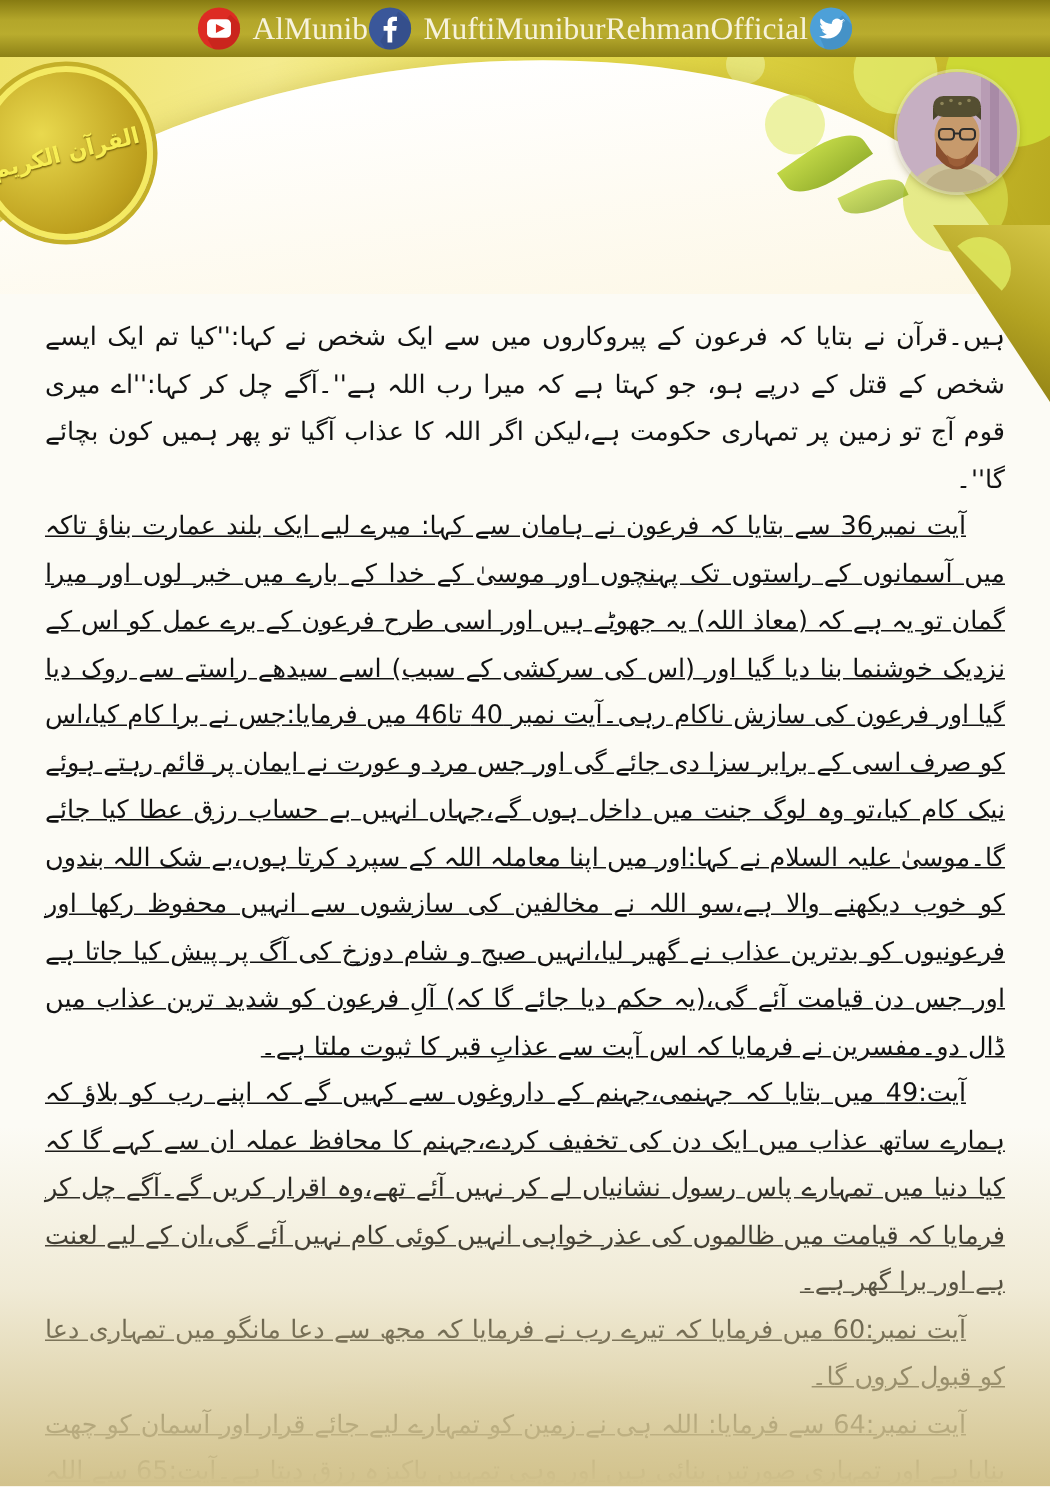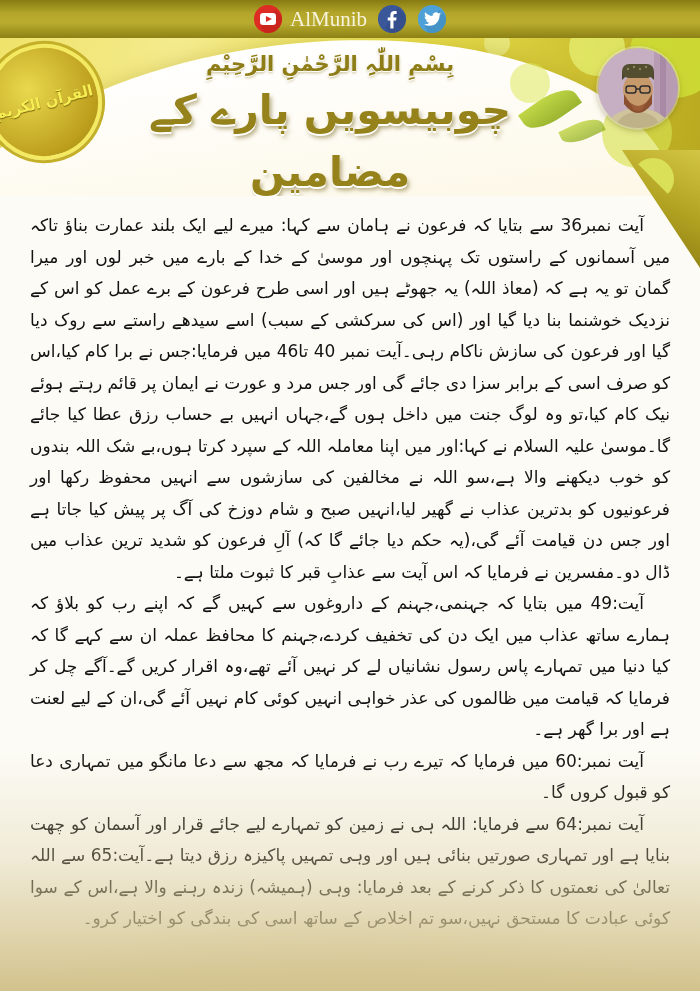--- a/index.html
+++ b/index.html
@@ -4,21 +4,21 @@
 <style>
   html,body{margin:0;padding:0;}
   .page{
     position:relative;width:700px;height:991px;overflow:hidden;
     background:#fcfbf5;font-family:"DejaVu Sans",sans-serif;
   }
   
   .social-bar{
     position:absolute;top:0;left:0;width:700px;height:38px;
     background:linear-gradient(#877b12 0%,#b3a62a 35%,#b9ac2e 60%,#8d8116 100%);
-    display:flex;justify-content:center;align-items:center;gap:10px;
+    display:flex;justify-content:center;align-items:center;
     color:#f7f3dc;font-family:"Liberation Serif",serif;font-size:21px;
   }
   .social-item{display:flex;align-items:center;gap:7px;}
   .social-icon{width:30px;height:30px;display:block;}
   
   .header{
     position:absolute;top:38px;left:0;width:700px;height:158px;overflow:hidden;
     background:linear-gradient(100deg,#efe36a 0%,#f4eb8e 25%,#ece253 55%,#cfc232 80%,#b7a81f 100%);
   }
   .bubble{position:absolute;border-radius:50%;}
@@ -73,21 +73,21 @@
   }
   .wedge-dot{position:absolute;top:158px;right:26px;width:42px;height:42px;border-radius:50%;
     background:#dde65c;opacity:.9;clip-path:polygon(100% 0,100% 100%,0 0);}
   
   .content{
     position:absolute;top:200px;left:0;right:0;bottom:0;
     padding:10px 30px 0 30px;direction:rtl;text-align:justify;
     color:#121212;font-size:17px;line-height:31.5px;
   }
   .content p{margin:0;}
-  .content p.indent{text-indent:26px;}
+  .content p.indent{text-indent:26px;text-decoration:underline;}
   .bottom-fade{
     position:absolute;left:0;right:0;bottom:0;height:240px;pointer-events:none;
     background:linear-gradient(to bottom,rgba(218,204,156,0) 0%,rgba(218,204,156,.35) 45%,rgba(214,199,148,.8) 80%,#d2c28c 100%);
   }
   .bottom-wave{
     position:absolute;left:0;right:0;bottom:-40px;height:120px;pointer-events:none;
     background:radial-gradient(ellipse at 50% 100%,rgba(190,172,110,.55),rgba(190,172,110,0) 70%);
   }
 </style>
 </head>
@@ -104,20 +104,21 @@
         <path d="M13.8 12.8l6.4 3.2-6.4 3.2z" fill="#dd2c23"></path>
       </svg>
       <span>AlMunib</span>
     </div>
     <div class="social-item">
       <svg class="social-icon" viewBox="0 0 32 32">
         <circle cx="16" cy="16" r="15" fill="#3a579a"></circle>
         <path d="M16 31a15 15 0 0 0 14.4-19.2L22 4 9 25l3.4 5.2A15 15 0 0 0 16 31z" fill="#2f477e" opacity="0.5"></path>
         <path d="M17.6 26v-8.4h2.8l.45-3.3h-3.25v-2.1c0-.95.3-1.6 1.65-1.6h1.7V7.7c-.3-.04-1.3-.13-2.5-.13-2.5 0-4.2 1.5-4.2 4.3v2.4h-2.8v3.3h2.8V26z" fill="#ffffff"></path>
       </svg>
+      <span>MuftiMuniburRehmanOfficial</span>
     </div>
     <div class="social-item">
       <svg class="social-icon" viewBox="0 0 32 32">
         <circle cx="16" cy="16" r="15" fill="#4da0d8"></circle>
         <path d="M16 31a15 15 0 0 0 14.7-17.9L24 6.5 8.5 23.5l3.2 7A15 15 0 0 0 16 31z" fill="#3f86b9" opacity="0.55"></path>
         <path d="M25.9 10.6c-.7.3-1.4.5-2.2.6.8-.5 1.4-1.2 1.7-2.1-.75.45-1.55.75-2.4.95A3.8 3.8 0 0 0 16.5 12c0 .3.03.6.1.86-3.15-.16-5.95-1.67-7.82-3.97-.33.56-.52 1.2-.52 1.9 0 1.3.67 2.47 1.7 3.15-.63-.02-1.22-.2-1.73-.48v.05c0 1.84 1.3 3.37 3.04 3.72-.32.08-.65.13-1 .13-.24 0-.48-.02-.71-.07.48 1.5 1.88 2.6 3.54 2.63a7.6 7.6 0 0 1-5.6 1.57 10.7 10.7 0 0 0 5.8 1.7c6.97 0 10.78-5.77 10.78-10.78l-.01-.49c.74-.54 1.38-1.2 1.88-1.96z" fill="#ffffff"></path>
       </svg>
     </div>
   </div>
 
@@ -128,24 +129,20 @@
     <div class="swoosh"></div>
     <div class="bubble b3"></div>
     <div class="bubble b4"></div>
     <div class="leaf l1"></div>
     <div class="leaf l2"></div>
 
     <div class="seal">
       <span>القرآن الكريم</span>
     </div>
 
-    <div class="header-center">
-      <div class="bismillah">بِسْمِ اللّٰہِ الرَّحْمٰنِ الرَّحِیْمِ</div>
-      <div class="main-title">چوبیسویں پارے کے مضامین</div>
-    </div>
 
     <div class="avatar">
       <svg width="80" height="80" viewBox="0 0 80 80">
         <rect width="80" height="80" fill="#c6afc2"></rect>
         <rect x="56" width="24" height="80" fill="#b89cb4"></rect>
         <rect x="62" width="6" height="80" fill="#a88aa6"></rect>
         <ellipse cx="40" cy="82" rx="32" ry="22" fill="#cfc49c"></ellipse>
         <ellipse cx="40" cy="80" rx="22" ry="16" fill="#bfb188"></ellipse>
         <ellipse cx="40" cy="42" rx="15" ry="17" fill="#c79a6c"></ellipse>
         <path d="M24 32q16-16 32 0l0-8q-16-14-32 0z" fill="#4a452c"></path>
@@ -160,20 +157,21 @@
         <path d="M26 46q14 26 28 0l0 10q-14 18-28 0z" fill="#8a4f2e"></path>
         <path d="M33 55q7 6 14 0l-2 6q-5 4-10 0z" fill="#9c5e38"></path>
       </svg>
     </div>
   </div>
 
   <div class="corner-wedge"></div>
   <div class="wedge-dot"></div>
 
   <div class="content">
+    <p>ہیں۔قرآن نے بتایا کہ فرعون کے پیروکاروں میں سے ایک شخص نے کہا:''کیا تم ایک ایسے شخص کے قتل کے درپے ہو، جو کہتا ہے کہ میرا رب اللہ ہے''۔آگے چل کر کہا:''اے میری قوم آج تو زمین پر تمہاری حکومت ہے،لیکن اگر اللہ کا عذاب آگیا تو پھر ہمیں کون بچائے گا''۔</p>
     <p class="indent">آیت نمبر36 سے بتایا کہ فرعون نے ہامان سے کہا: میرے لیے ایک بلند عمارت بناؤ تاکہ میں آسمانوں کے راستوں تک پہنچوں اور موسیٰ کے خدا کے بارے میں خبر لوں اور میرا گمان تو یہ ہے کہ (معاذ اللہ) یہ جھوٹے ہیں اور اسی طرح فرعون کے برے عمل کو اس کے نزدیک خوشنما بنا دیا گیا اور (اس کی سرکشی کے سبب) اسے سیدھے راستے سے روک دیا گیا اور فرعون کی سازش ناکام رہی۔آیت نمبر 40 تا46 میں فرمایا:جس نے برا کام کیا،اس کو صرف اسی کے برابر سزا دی جائے گی اور جس مرد و عورت نے ایمان پر قائم رہتے ہوئے نیک کام کیا،تو وہ لوگ جنت میں داخل ہوں گے،جہاں انہیں بے حساب رزق عطا کیا جائے گا۔موسیٰ علیہ السلام نے کہا:اور میں اپنا معاملہ اللہ کے سپرد کرتا ہوں،بے شک اللہ بندوں کو خوب دیکھنے والا ہے،سو اللہ نے مخالفین کی سازشوں سے انہیں محفوظ رکھا اور فرعونیوں کو بدترین عذاب نے گھیر لیا،انہیں صبح و شام دوزخ کی آگ پر پیش کیا جاتا ہے اور جس دن قیامت آئے گی،(یہ حکم دیا جائے گا کہ) آلِ فرعون کو شدید ترین عذاب میں ڈال دو۔مفسرین نے فرمایا کہ اس آیت سے عذابِ قبر کا ثبوت ملتا ہے۔</p>
     <p class="indent">آیت:49 میں بتایا کہ جہنمی،جہنم کے داروغوں سے کہیں گے کہ اپنے رب کو بلاؤ کہ ہمارے ساتھ عذاب میں ایک دن کی تخفیف کردے،جہنم کا محافظ عملہ ان سے کہے گا کہ کیا دنیا میں تمہارے پاس رسول نشانیاں لے کر نہیں آئے تھے،وہ اقرار کریں گے۔آگے چل کر فرمایا کہ قیامت میں ظالموں کی عذر خواہی انہیں کوئی کام نہیں آئے گی،ان کے لیے لعنت ہے اور برا گھر ہے۔</p>
     <p class="indent">آیت نمبر:60 میں فرمایا کہ تیرے رب نے فرمایا کہ مجھ سے دعا مانگو میں تمہاری دعا کو قبول کروں گا۔</p>
     <p class="indent">آیت نمبر:64 سے فرمایا: اللہ ہی نے زمین کو تمہارے لیے جائے قرار اور آسمان کو چھت بنایا ہے اور تمہاری صورتیں بنائی ہیں اور وہی تمہیں پاکیزہ رزق دیتا ہے۔آیت:65 سے اللہ تعالیٰ کی نعمتوں کا ذکر کرنے کے بعد فرمایا: وہی (ہمیشہ) زندہ رہنے والا ہے،اس کے سوا کوئی عبادت کا مستحق نہیں،سو تم اخلاص کے ساتھ اسی کی بندگی کو اختیار کرو۔</p>
 
   </div>
 
   <div class="bottom-wave"></div>
   <div class="bottom-fade"></div>
 </div>

